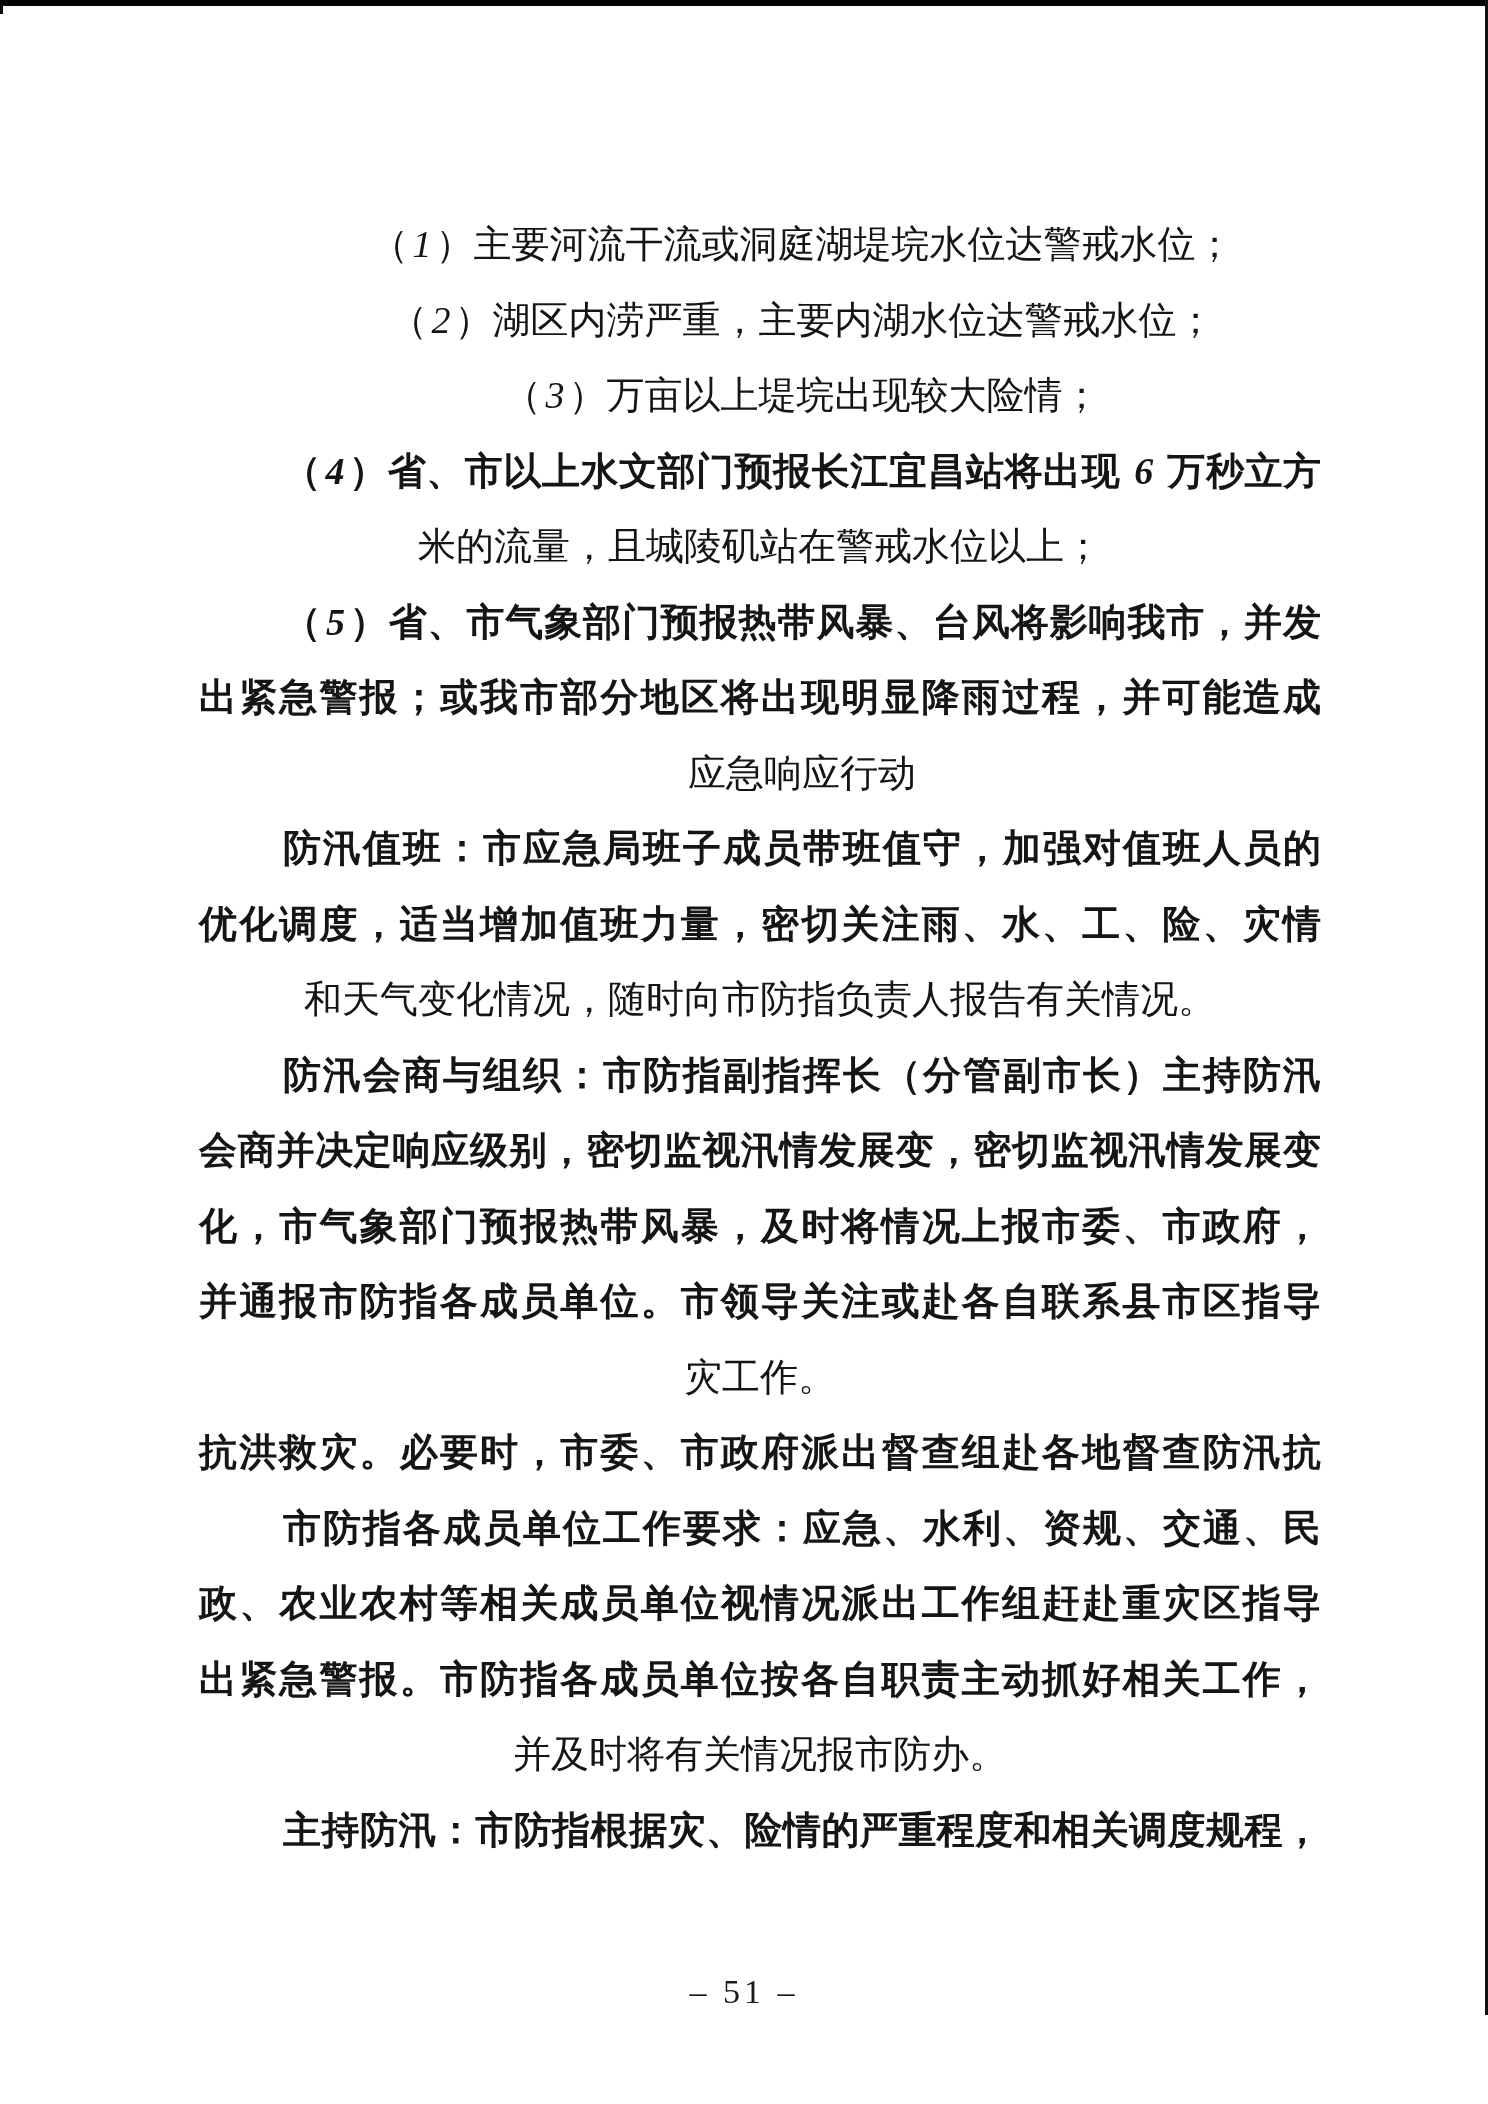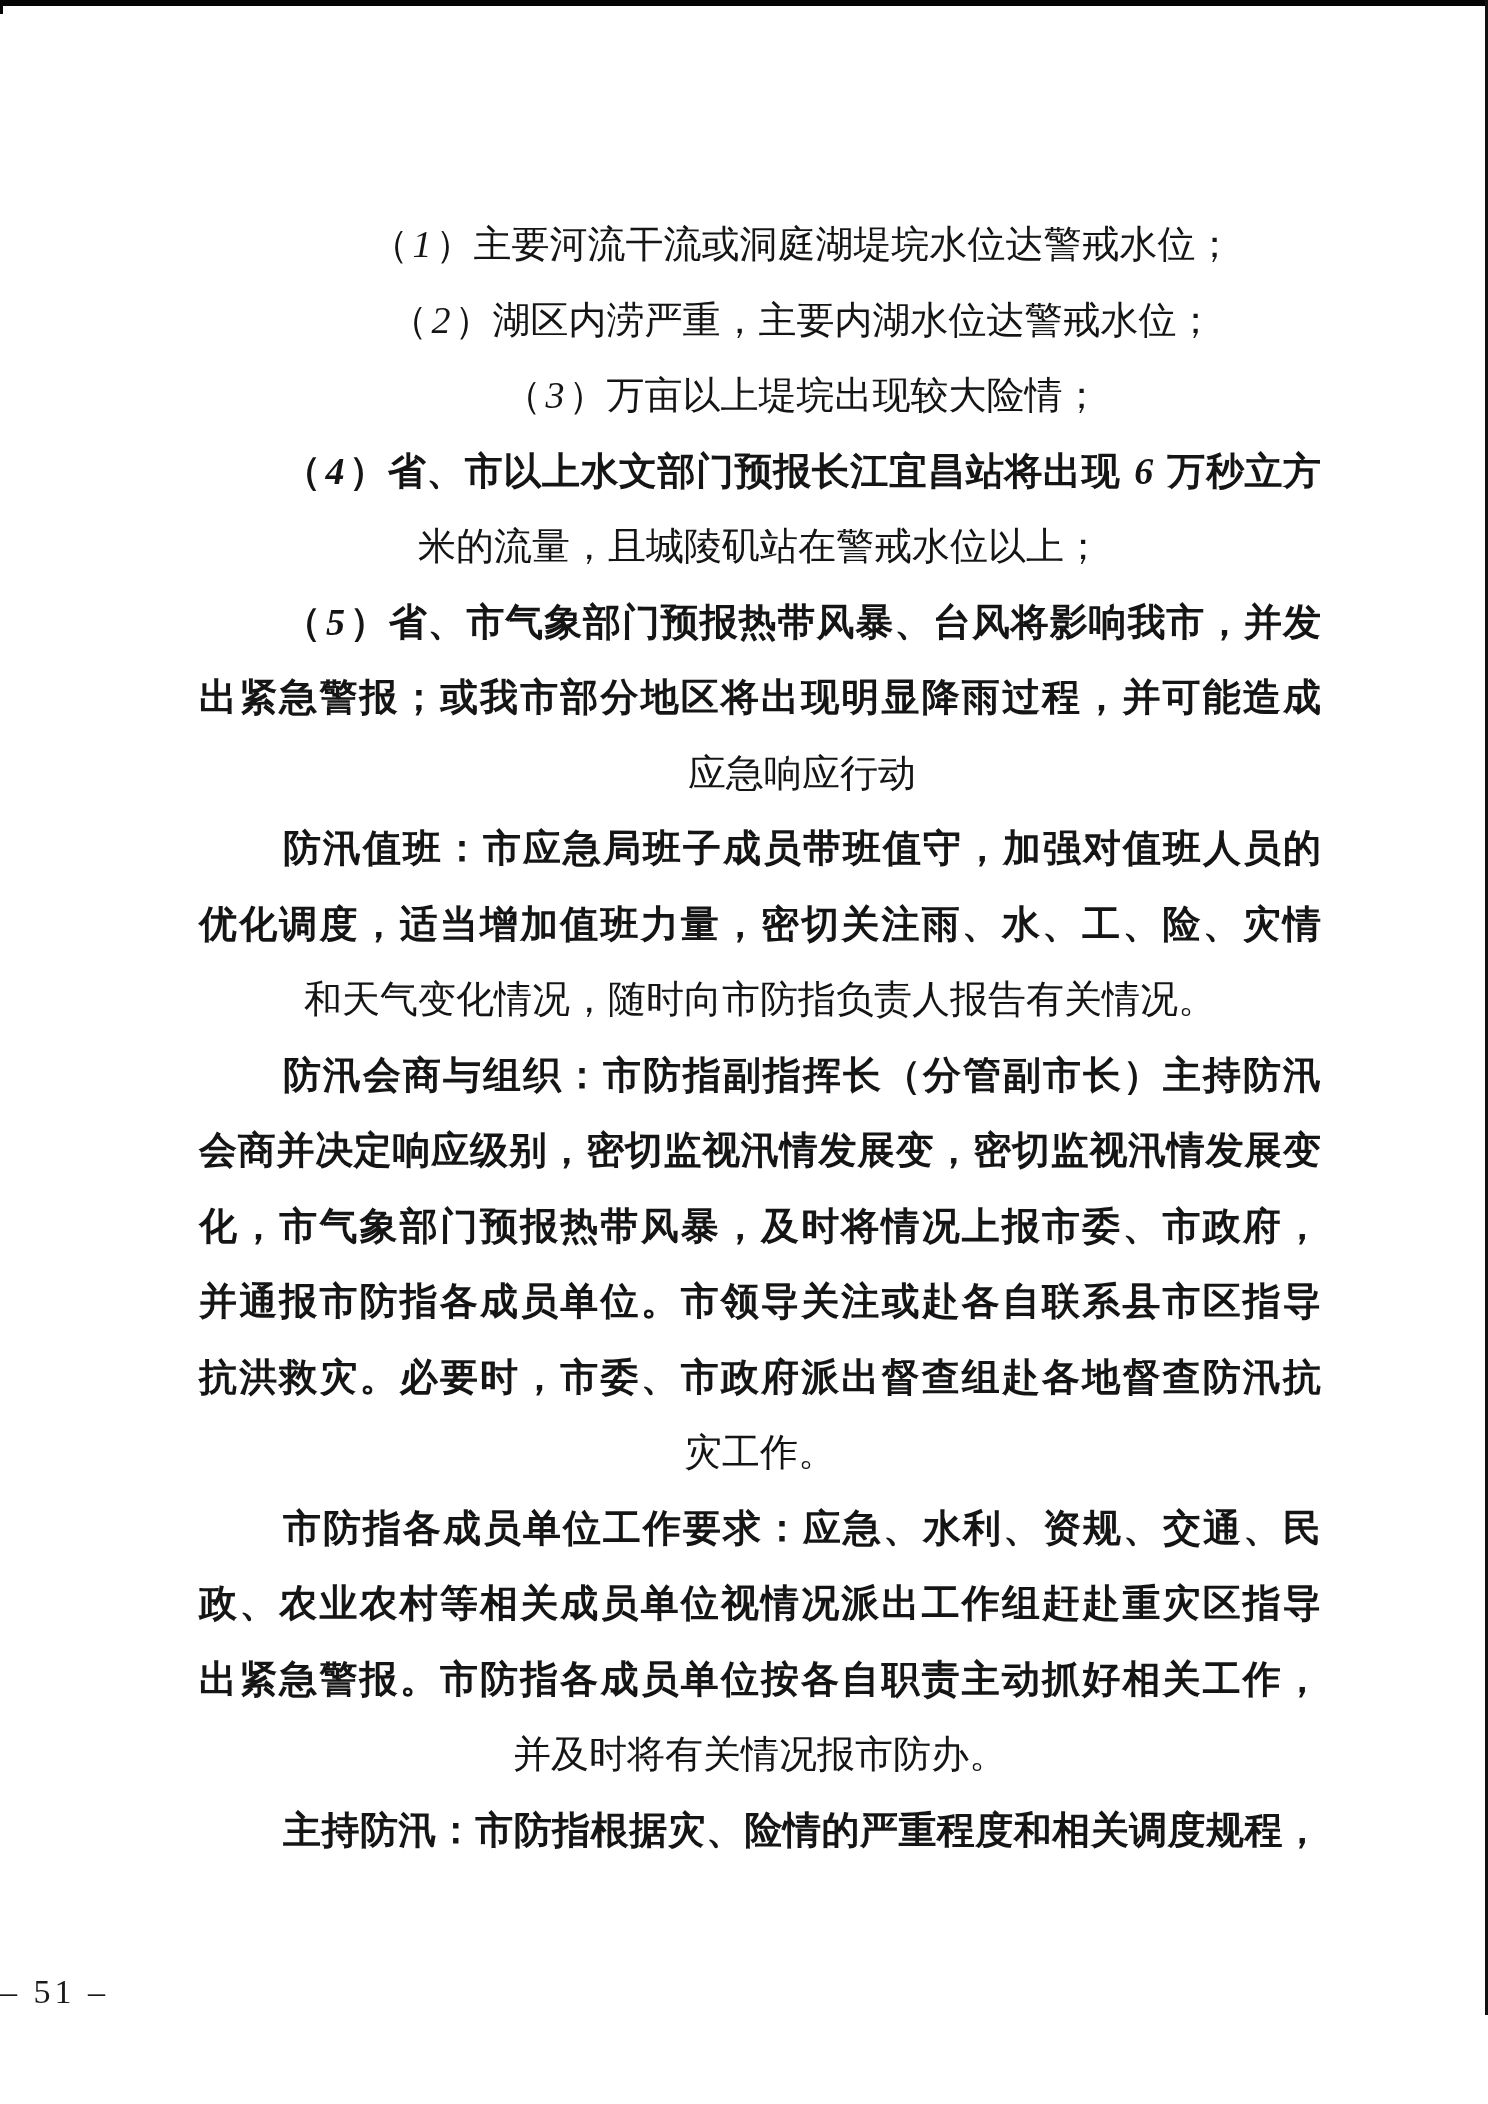--- a/index.html
+++ b/index.html
@@ -39,20 +39,21 @@
   .ln.ind { text-indent:84px; }
   .dig {
     font-style:italic;
     font-family:"Liberation Serif","DejaVu Serif",serif;
     padding:0 4px;
   }
   .footer {
     position:absolute;
     top:1966px; left:0;
     width:100%;
+    text-align:center;
     font-size:34px;
     line-height:52px;
     letter-spacing:4px;
     color:#1a1a1a;
   }
 </style>
 </head>
 <body>
 
 <div class="page">
@@ -69,22 +70,22 @@
     <div class="ln ind fill">（<span class="dig">5</span>）省、市气象部门预报热带风暴、台风将影响我市，并发</div>
     <div class="ln fill">出紧急警报；或我市部分地区将出现明显降雨过程，并可能造成</div>
     <div class="ln ind">应急响应行动</div>
     <div class="ln ind fill">防汛值班：市应急局班子成员带班值守，加强对值班人员的</div>
     <div class="ln fill">优化调度，适当增加值班力量，密切关注雨、水、工、险、灾情</div>
     <div class="ln">和天气变化情况，随时向市防指负责人报告有关情况。</div>
     <div class="ln ind fill">防汛会商与组织：市防指副指挥长（分管副市长）主持防汛</div>
     <div class="ln fill">会商并决定响应级别，密切监视汛情发展变，密切监视汛情发展变</div>
     <div class="ln fill">化，市气象部门预报热带风暴，及时将情况上报市委、市政府，</div>
     <div class="ln fill">并通报市防指各成员单位。市领导关注或赴各自联系县市区指导</div>
+    <div class="ln">灾工作。</div>
     <div class="ln fill">抗洪救灾。必要时，市委、市政府派出督查组赴各地督查防汛抗</div>
-    <div class="ln">灾工作。</div>
     <div class="ln ind fill">市防指各成员单位工作要求：应急、水利、资规、交通、民</div>
     <div class="ln fill">政、农业农村等相关成员单位视情况派出工作组赶赴重灾区指导</div>
     <div class="ln fill">出紧急警报。市防指各成员单位按各自职责主动抓好相关工作，</div>
     <div class="ln">并及时将有关情况报市防办。</div>
     <div class="ln ind fill">主持防汛：市防指根据灾、险情的严重程度和相关调度规程，</div>
   </div>
 
   <div class="footer">– 51 –</div>
 </div>
 

